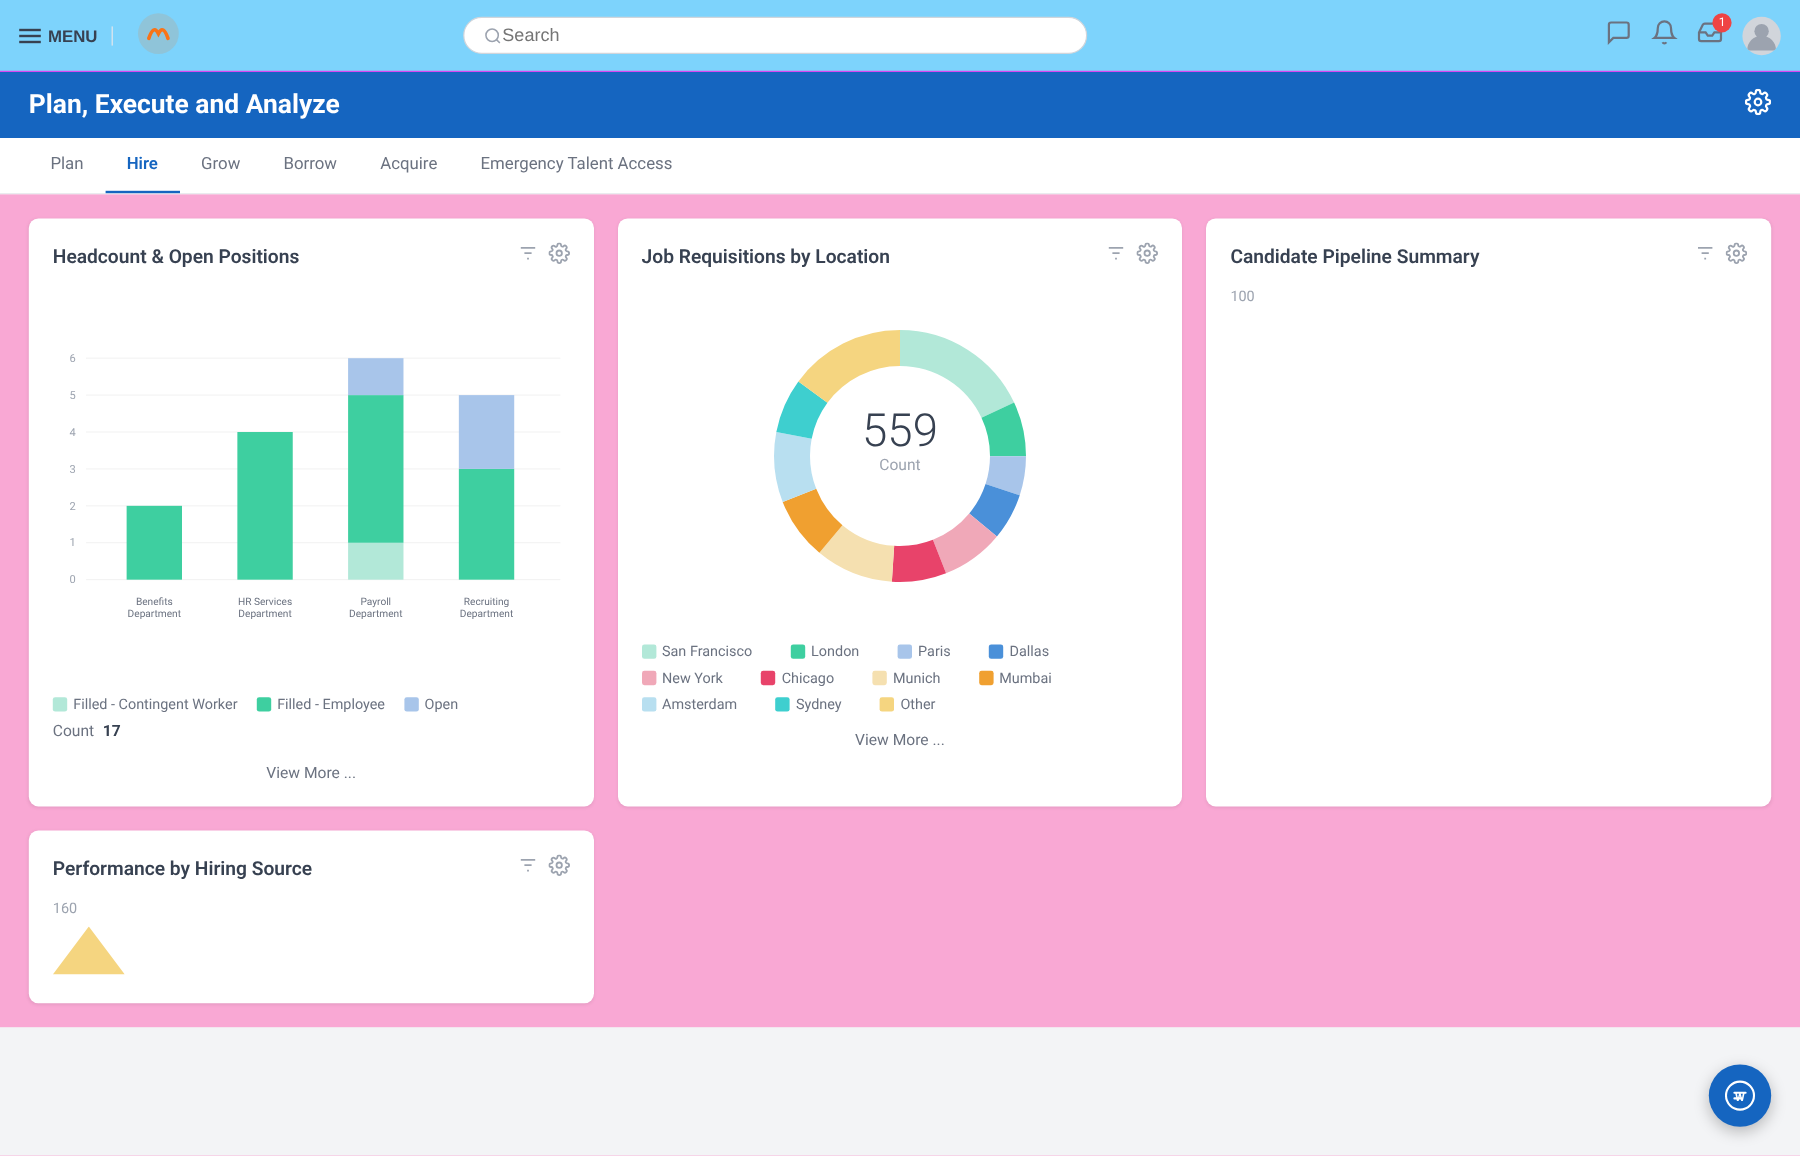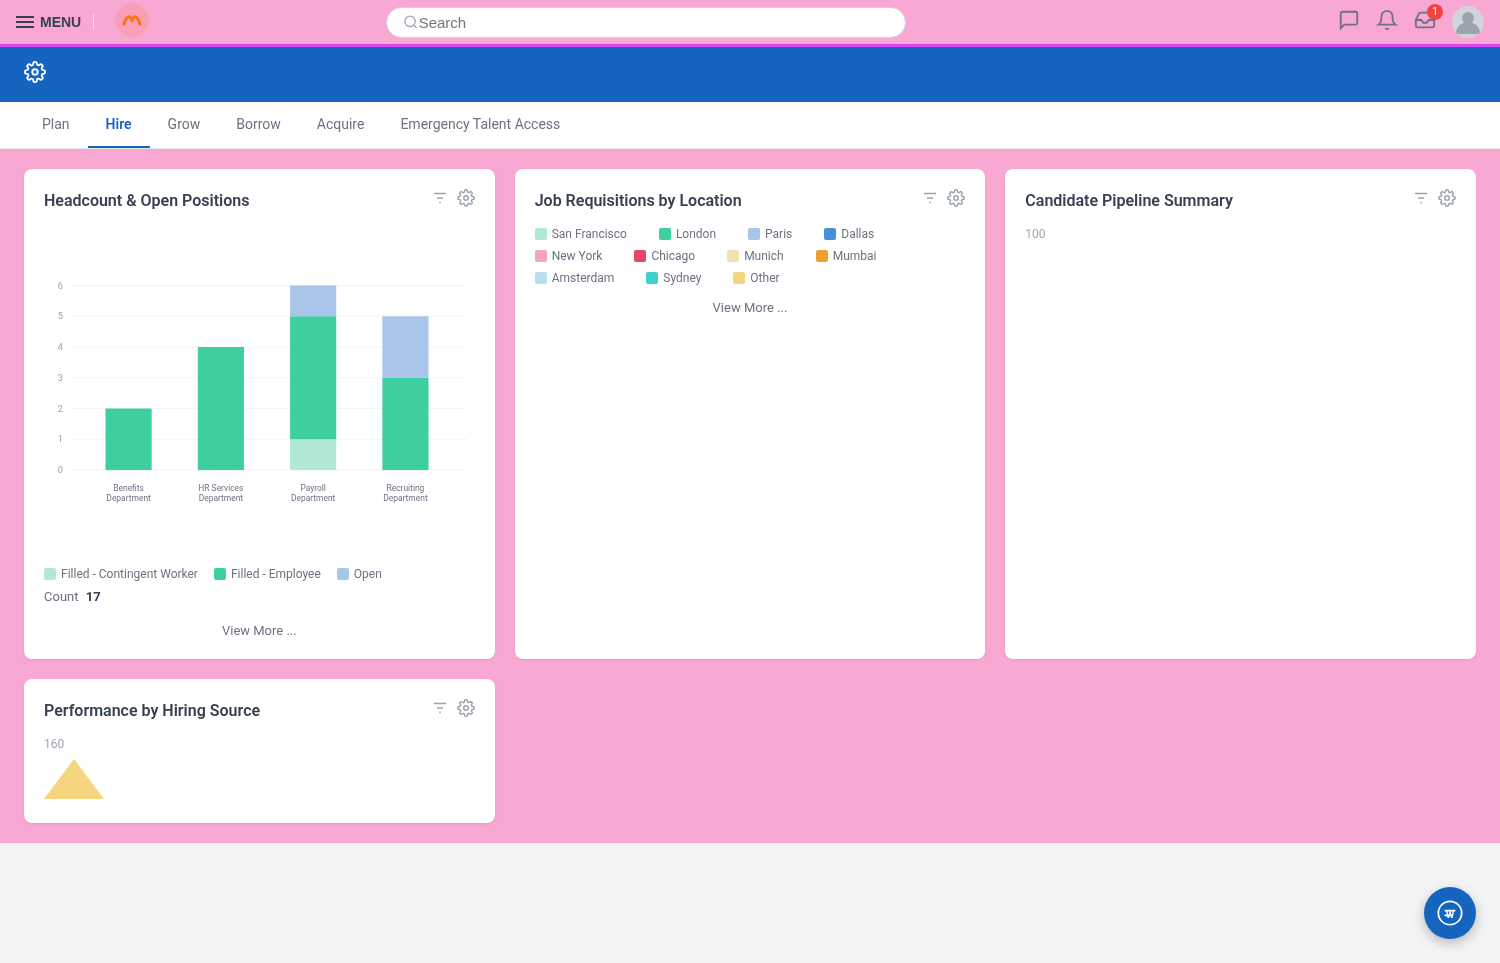--- a/index.html
+++ b/index.html
@@ -1,21 +1,21 @@
 <!DOCTYPE html>
 <html><head>
   <meta charset="utf-8">
   <style>
     * { box-sizing: border-box; margin: 0; padding: 0; }
     body { font-family: -apple-system, BlinkMacSystemFont, 'Segoe UI', Roboto, sans-serif; background: #f3f4f6; min-height: 963px; }
 
     
     .top-nav {
-      display: flex; align-items: center; background: #f9a8d4;
-      height: 47px; padding: 0 16px; border-bottom: 3px solid #d946ef;
+      display: flex; align-items: center; background: #7dd3fc;
+      height: 60px; padding: 0 16px; border-bottom: 1px solid #d946ef;
       position: relative; z-index: 10;
     }
     .menu-btn { display: flex; align-items: center; gap: 6px; cursor: pointer; border: none; background: none; font-size: 14px; font-weight: 600; color: #374151; padding: 0 12px 0 0; border-right: 1px solid #e5e7eb; }
     .hamburger { display: flex; flex-direction: column; gap: 3px; }
     .hamburger span { display: block; width: 18px; height: 2px; background: #374151; }
     .logo { margin: 0 20px; }
     .logo svg { width: 36px; height: 36px; }
     .search-bar {
       flex: 1; max-width: 520px; display: flex; align-items: center;
       border: 1px solid #d1d5db; border-radius: 24px; padding: 6px 16px;
@@ -123,20 +123,21 @@
     <div class="avatar">
       <svg viewBox="0 0 32 32" fill="#9ca3af">
         <circle cx="16" cy="12" r="6"></circle>
         <path d="M4 28c0-7 5-12 12-12s12 5 12 12"></path>
       </svg>
     </div>
   </div>
 </nav>
 
 <div class="page-header">
+  <h1 class="page-title">Plan, Execute and Analyze</h1>
   <div class="page-settings">
     <svg width="22" height="22" viewBox="0 0 24 24" fill="none" stroke="#fff" stroke-width="2">
       <circle cx="12" cy="12" r="3"></circle>
       <path d="M19.4 15a1.65 1.65 0 0 0 .33 1.82l.06.06a2 2 0 0 1-2.83 2.83l-.06-.06a1.65 1.65 0 0 0-1.82-.33 1.65 1.65 0 0 0-1 1.51V21a2 2 0 0 1-4 0v-.09A1.65 1.65 0 0 0 9 19.4a1.65 1.65 0 0 0-1.82.33l-.06.06a2 2 0 0 1-2.83-2.83l.06-.06A1.65 1.65 0 0 0 4.68 15a1.65 1.65 0 0 0-1.51-1H3a2 2 0 0 1 0-4h.09A1.65 1.65 0 0 0 4.6 9a1.65 1.65 0 0 0-.33-1.82l-.06-.06a2 2 0 0 1 2.83-2.83l.06.06A1.65 1.65 0 0 0 9 4.68a1.65 1.65 0 0 0 1-1.51V3a2 2 0 0 1 4 0v.09a1.65 1.65 0 0 0 1 1.51 1.65 1.65 0 0 0 1.82-.33l.06-.06a2 2 0 0 1 2.83 2.83l-.06.06A1.65 1.65 0 0 0 19.4 9a1.65 1.65 0 0 0 1.51 1H21a2 2 0 0 1 0 4h-.09a1.65 1.65 0 0 0-1.51 1z"></path>
     </svg>
   </div>
 </div>
 
 <div class="tabs">
   <div class="tab">Plan</div>
@@ -249,20 +250,49 @@
         </span>
         <span>
           <svg width="18" height="18" viewBox="0 0 24 24" fill="none" stroke="#9ca3af" stroke-width="2">
             <circle cx="12" cy="12" r="3"></circle>
             <path d="M19.4 15a1.65 1.65 0 0 0 .33 1.82l.06.06a2 2 0 0 1-2.83 2.83l-.06-.06a1.65 1.65 0 0 0-1.82-.33 1.65 1.65 0 0 0-1 1.51V21a2 2 0 0 1-4 0v-.09A1.65 1.65 0 0 0 9 19.4a1.65 1.65 0 0 0-1.82.33l-.06.06a2 2 0 0 1-2.83-2.83l.06-.06A1.65 1.65 0 0 0 4.68 15a1.65 1.65 0 0 0-1.51-1H3a2 2 0 0 1 0-4h.09A1.65 1.65 0 0 0 4.6 9a1.65 1.65 0 0 0-.33-1.82l-.06-.06a2 2 0 0 1 2.83-2.83l.06.06A1.65 1.65 0 0 0 9 4.68a1.65 1.65 0 0 0 1-1.51V3a2 2 0 0 1 4 0v.09a1.65 1.65 0 0 0 1 1.51 1.65 1.65 0 0 0 1.82-.33l.06-.06a2 2 0 0 1 2.83 2.83l-.06.06A1.65 1.65 0 0 0 19.4 9a1.65 1.65 0 0 0 1.51 1H21a2 2 0 0 1 0 4h-.09a1.65 1.65 0 0 0-1.51 1z"></path>
           </svg>
         </span>
       </div>
     </div>
 
+    <div class="donut-container" style="position:relative;display:flex;justify-content:center;align-items:center;height:280px;">
+      <svg width="240" height="240" viewBox="0 0 240 240">
+
+        <circle cx="120" cy="120" r="90" fill="none" stroke="#b2e8d8" stroke-width="30" stroke-dasharray="101.8 463.7" stroke-dashoffset="0" transform="rotate(-90 120 120)"></circle>
+
+        <circle cx="120" cy="120" r="90" fill="none" stroke="#3ecfa0" stroke-width="30" stroke-dasharray="39.6 525.9" stroke-dashoffset="-101.8" transform="rotate(-90 120 120)"></circle>
+
+        <circle cx="120" cy="120" r="90" fill="none" stroke="#a8c5ea" stroke-width="30" stroke-dasharray="28.3 537.2" stroke-dashoffset="-141.4" transform="rotate(-90 120 120)"></circle>
+
+        <circle cx="120" cy="120" r="90" fill="none" stroke="#4a90d9" stroke-width="30" stroke-dasharray="33.9 531.6" stroke-dashoffset="-169.7" transform="rotate(-90 120 120)"></circle>
+
+        <circle cx="120" cy="120" r="90" fill="none" stroke="#f0a8b8" stroke-width="30" stroke-dasharray="45.2 520.3" stroke-dashoffset="-203.6" transform="rotate(-90 120 120)"></circle>
+
+        <circle cx="120" cy="120" r="90" fill="none" stroke="#e8436a" stroke-width="30" stroke-dasharray="39.6 525.9" stroke-dashoffset="-248.8" transform="rotate(-90 120 120)"></circle>
+
+        <circle cx="120" cy="120" r="90" fill="none" stroke="#f5e0b0" stroke-width="30" stroke-dasharray="56.5 509" stroke-dashoffset="-288.4" transform="rotate(-90 120 120)"></circle>
+
+        <circle cx="120" cy="120" r="90" fill="none" stroke="#f0a030" stroke-width="30" stroke-dasharray="45.2 520.3" stroke-dashoffset="-344.9" transform="rotate(-90 120 120)"></circle>
+
+        <circle cx="120" cy="120" r="90" fill="none" stroke="#b8dff0" stroke-width="30" stroke-dasharray="50.9 514.6" stroke-dashoffset="-390.1" transform="rotate(-90 120 120)"></circle>
+
+        <circle cx="120" cy="120" r="90" fill="none" stroke="#3ecfcf" stroke-width="30" stroke-dasharray="39.6 525.9" stroke-dashoffset="-441" transform="rotate(-90 120 120)"></circle>
+
+        <circle cx="120" cy="120" r="90" fill="none" stroke="#f5d580" stroke-width="30" stroke-dasharray="84.8 480.7" stroke-dashoffset="-480.6" transform="rotate(-90 120 120)"></circle>
+
+        <text x="120" y="112" text-anchor="middle" font-size="38" font-weight="300" fill="#374151">559</text>
+        <text x="120" y="132" text-anchor="middle" font-size="13" fill="#9ca3af">Count</text>
+      </svg>
+    </div>
 
     <div class="donut-legend">
       <div class="donut-legend-item">
         <div class="donut-legend-dot" style="background:#b2e8d8;"></div>
         <span>San Francisco</span>
       </div>
       <div class="donut-legend-item">
         <div class="donut-legend-dot" style="background:#3ecfa0;"></div>
         <span>London</span>
       </div>

